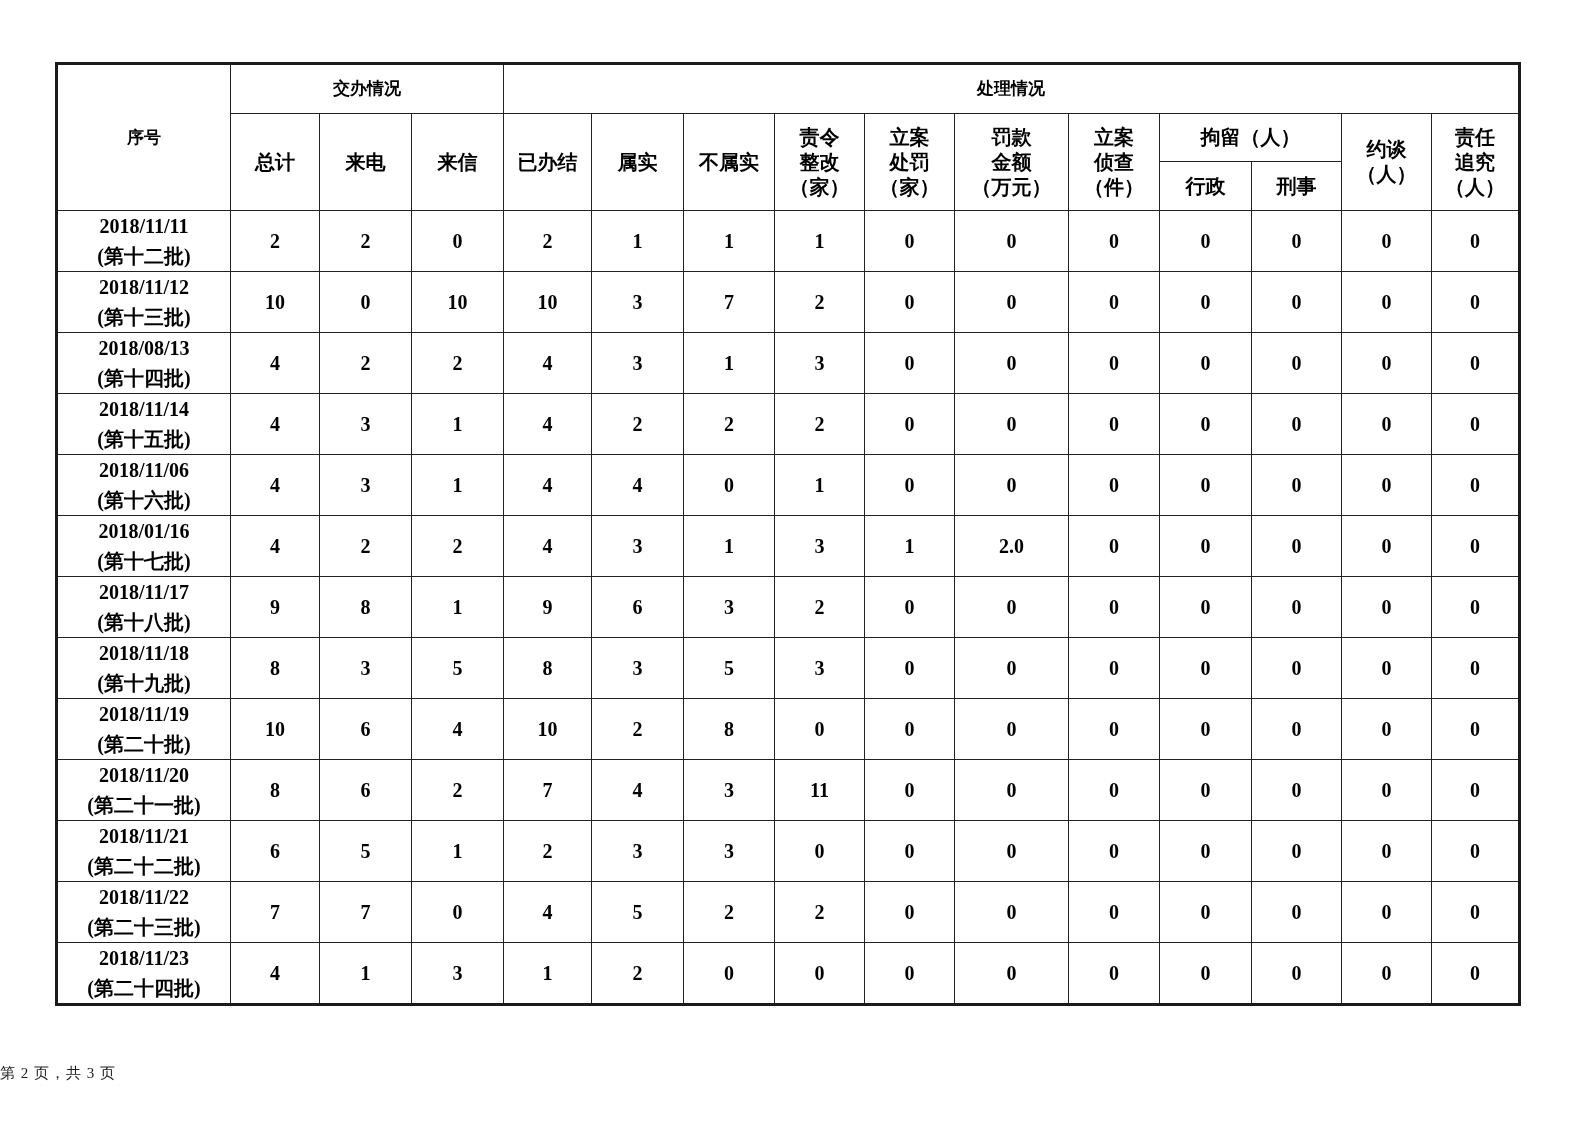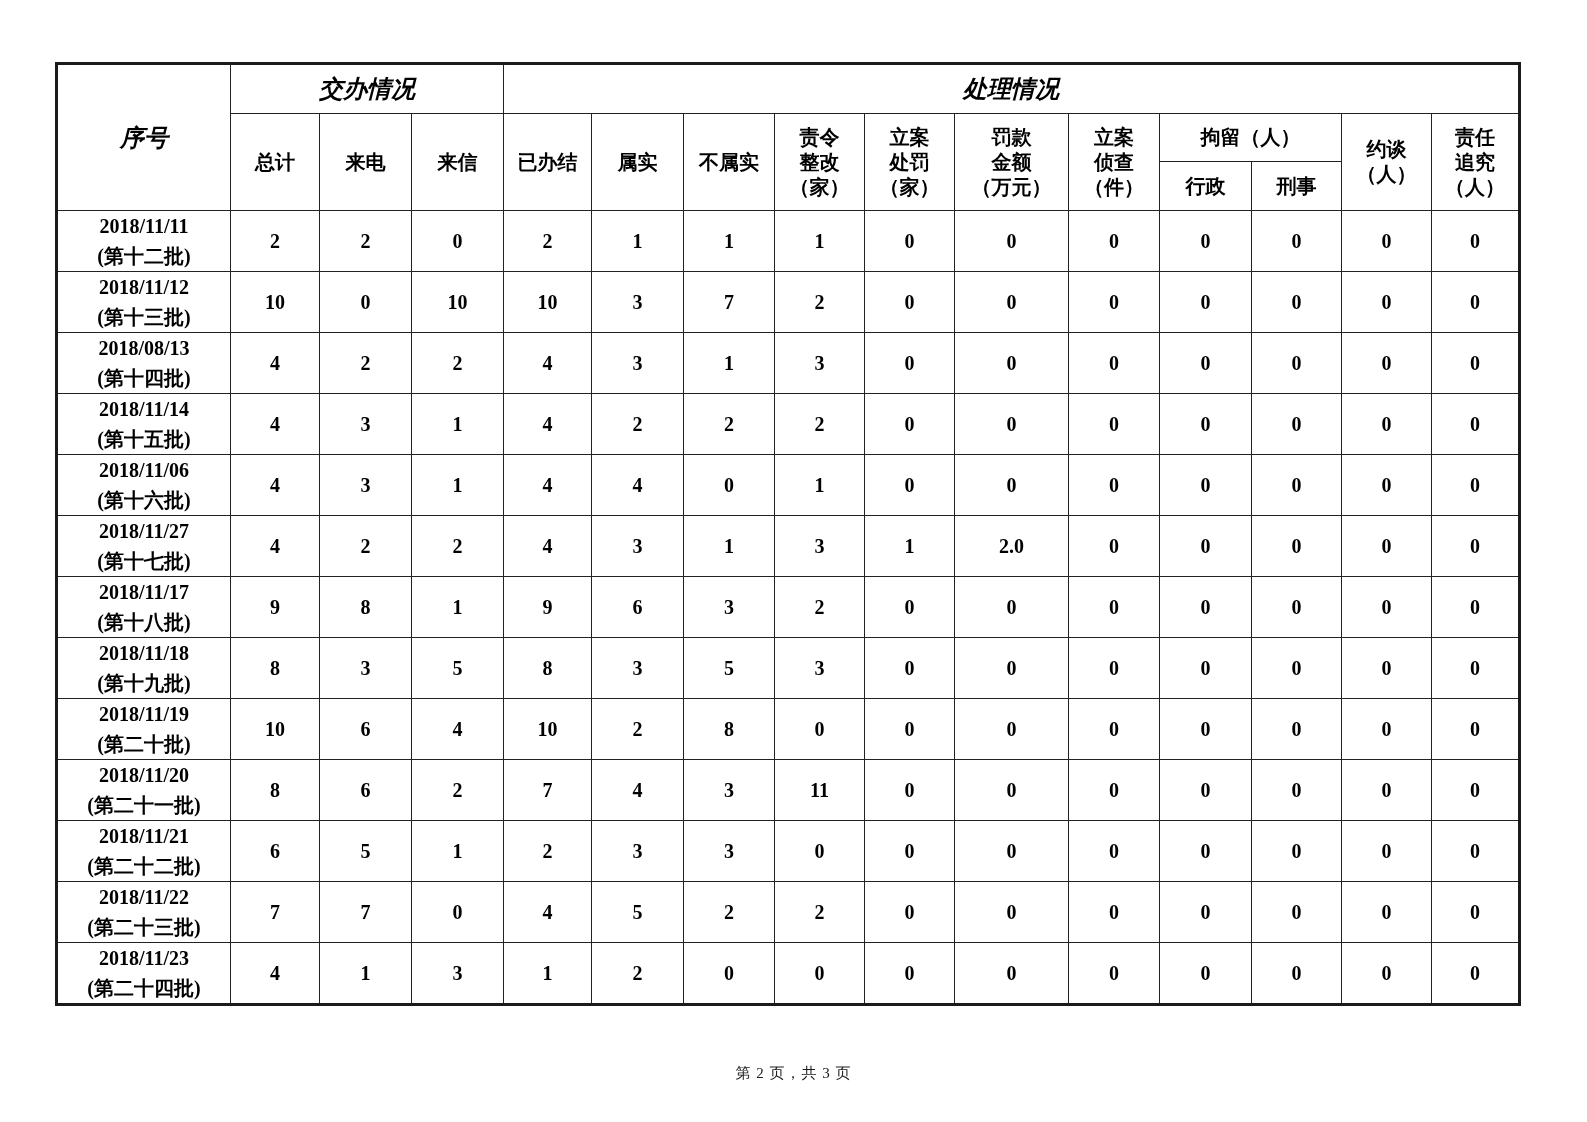--- a/index.html
+++ b/index.html
@@ -34,37 +34,37 @@
     white-space: pre-line;
     overflow: hidden;
   }
   thead tr.hr1 { height: 50px; }
   thead tr.hr2 { height: 48px; }
   thead tr.hr3 { height: 49px; }
   thead th {
     font-size: 20px;
     line-height: 1.25;
   }
-  thead th.group { font-size: 24px; font-style: italic; }
+  thead th.group { font-size: 17px; }
   tbody tr { height: 61px; }
   tbody th {
     font-size: 20px;
     line-height: 1.5;
     font-weight: bold;
   }
   tbody td {
     font-size: 20px;
     font-weight: bold;
   }
   .page-footer {
     position: absolute;
     left: 0;
     top: 1064px;
     width: 1587px;
-    text-align: center;
+    text-align: left;
     font-size: 15px;
     font-weight: normal;
     letter-spacing: 1px;
     color: #1a1a1a;
   }
 </style>
 </head>
 <body>
 
 <div class="sheet">
@@ -209,21 +209,21 @@
           <td>1</td>
           <td>0</td>
           <td>0</td>
           <td>0</td>
           <td>0</td>
           <td>0</td>
           <td>0</td>
           <td>0</td>
         </tr>
         <tr>
-          <th>2018/11/27
+          <th>2018/01/16
 (第十七批)</th>
           <td>4</td>
           <td>2</td>
           <td>2</td>
           <td>4</td>
           <td>3</td>
           <td>1</td>
           <td>3</td>
           <td>1</td>
           <td>2.0</td>

